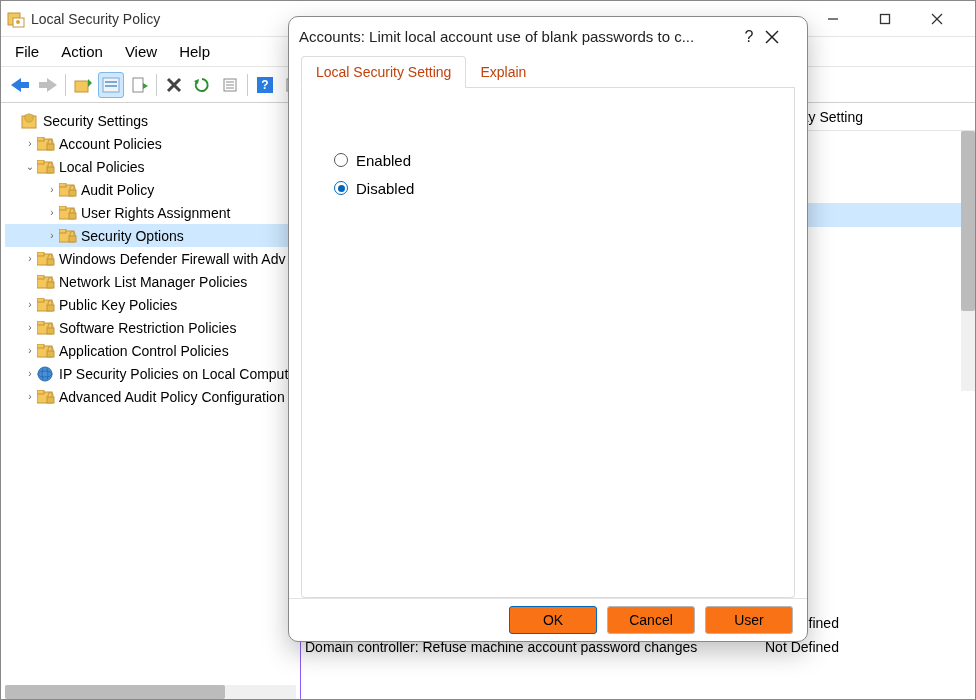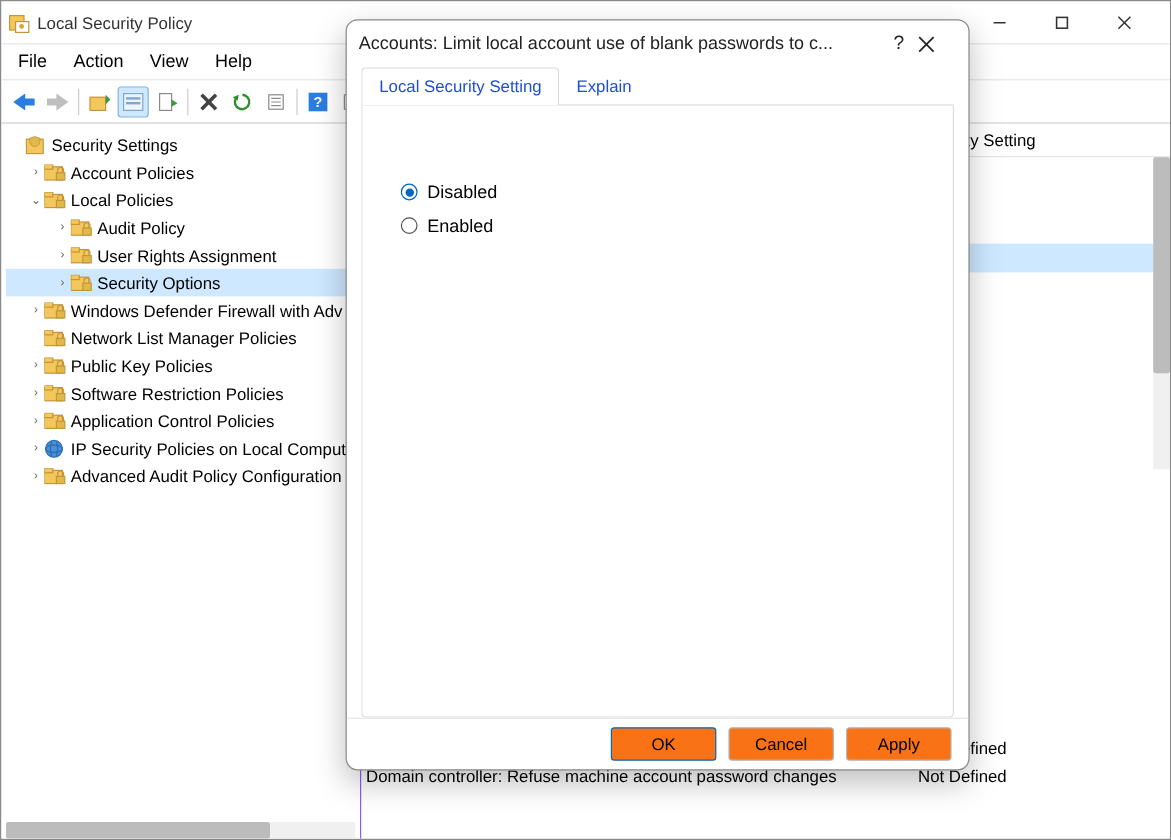--- a/index.html
+++ b/index.html
@@ -38,21 +38,21 @@
   .vscrollbar .thumb { position:absolute; top:0; width:100%; height:180px; background:#bcbcbc; border-radius:2px;}
   
   svg { display:block; }
   
   .dialog { position:absolute; left:288px; top:16px; width:520px; height:626px; background:#fff; border:1px solid #888; border-radius:10px; box-shadow:0 10px 26px rgba(0,0,0,.25); display:flex; flex-direction:column;}
   .dlg-titlebar { height:44px; display:flex; align-items:center; padding:0 10px;}
   .dlg-titlebar .title { flex:1; font-size:15px; color:#222; white-space:nowrap; overflow:hidden; text-overflow:ellipsis;}
   .dlg-titlebar .hbtn { width:32px; text-align:center; font-size:16px; color:#222;}
   .dlg-body { flex:1; padding:0 12px;}
   .tabbar { display:flex; height:32px; border-bottom:1px solid #dcdcdc;}
-  .tab { padding:0 14px; display:flex; align-items:center; font-size:14px; color:#1d4ed8;}
+  .tab { padding:0 14px; display:flex; align-items:center; font-size:14px; color:#c2410c;}
   .tab.active { border:1px solid #dcdcdc; border-bottom:1px solid #fff; border-radius:4px 4px 0 0; background:#fff; margin-bottom:-1px;}
   .tabpanel { border:1px solid #dcdcdc; border-top:none; border-radius:0 0 4px 4px; height:510px; padding:14px;}
   .policy-row { display:flex; gap:14px;}
   .policy-icon { width:44px; flex:0 0 44px;}
   .policy-text { font-size:14px; line-height:1.35;}
   .radio-group { margin:44px 0 0 18px;}
   .radio { display:flex; align-items:center; gap:8px; height:28px; font-size:15px;}
   .radio .dot { width:14px; height:14px; border-radius:50%; border:1.5px solid #555; display:flex; align-items:center; justify-content:center;}
   .radio .dot.checked { border-color:#0067c0;}
   .radio .dot.checked::after { content:""; width:7px; height:7px; border-radius:50%; background:#0067c0;}
@@ -444,28 +444,28 @@
       </span>
   </div>
   <div class="dlg-body">
     <div class="tabbar">
       <div class="tab active">Local Security Setting</div>
       <div class="tab">Explain</div>
     </div>
     <div class="tabpanel">
       <div class="radio-group">
         <div class="radio">
+          <span class="dot"></span>
+          <span>Enabled</span>
+        </div>
+        <div class="radio">
           <span class="dot checked"></span>
           <span>Disabled</span>
-        </div>
-        <div class="radio">
-          <span class="dot"></span>
-          <span>Enabled</span>
         </div>
       </div>
     </div>
   </div>
   <div class="dlg-buttons">
     <button class="primary">OK</button>
     <button>Cancel</button>
-    <button>Apply</button>
+    <button>User</button>
   </div>
 </div>
 
 </body></html>

